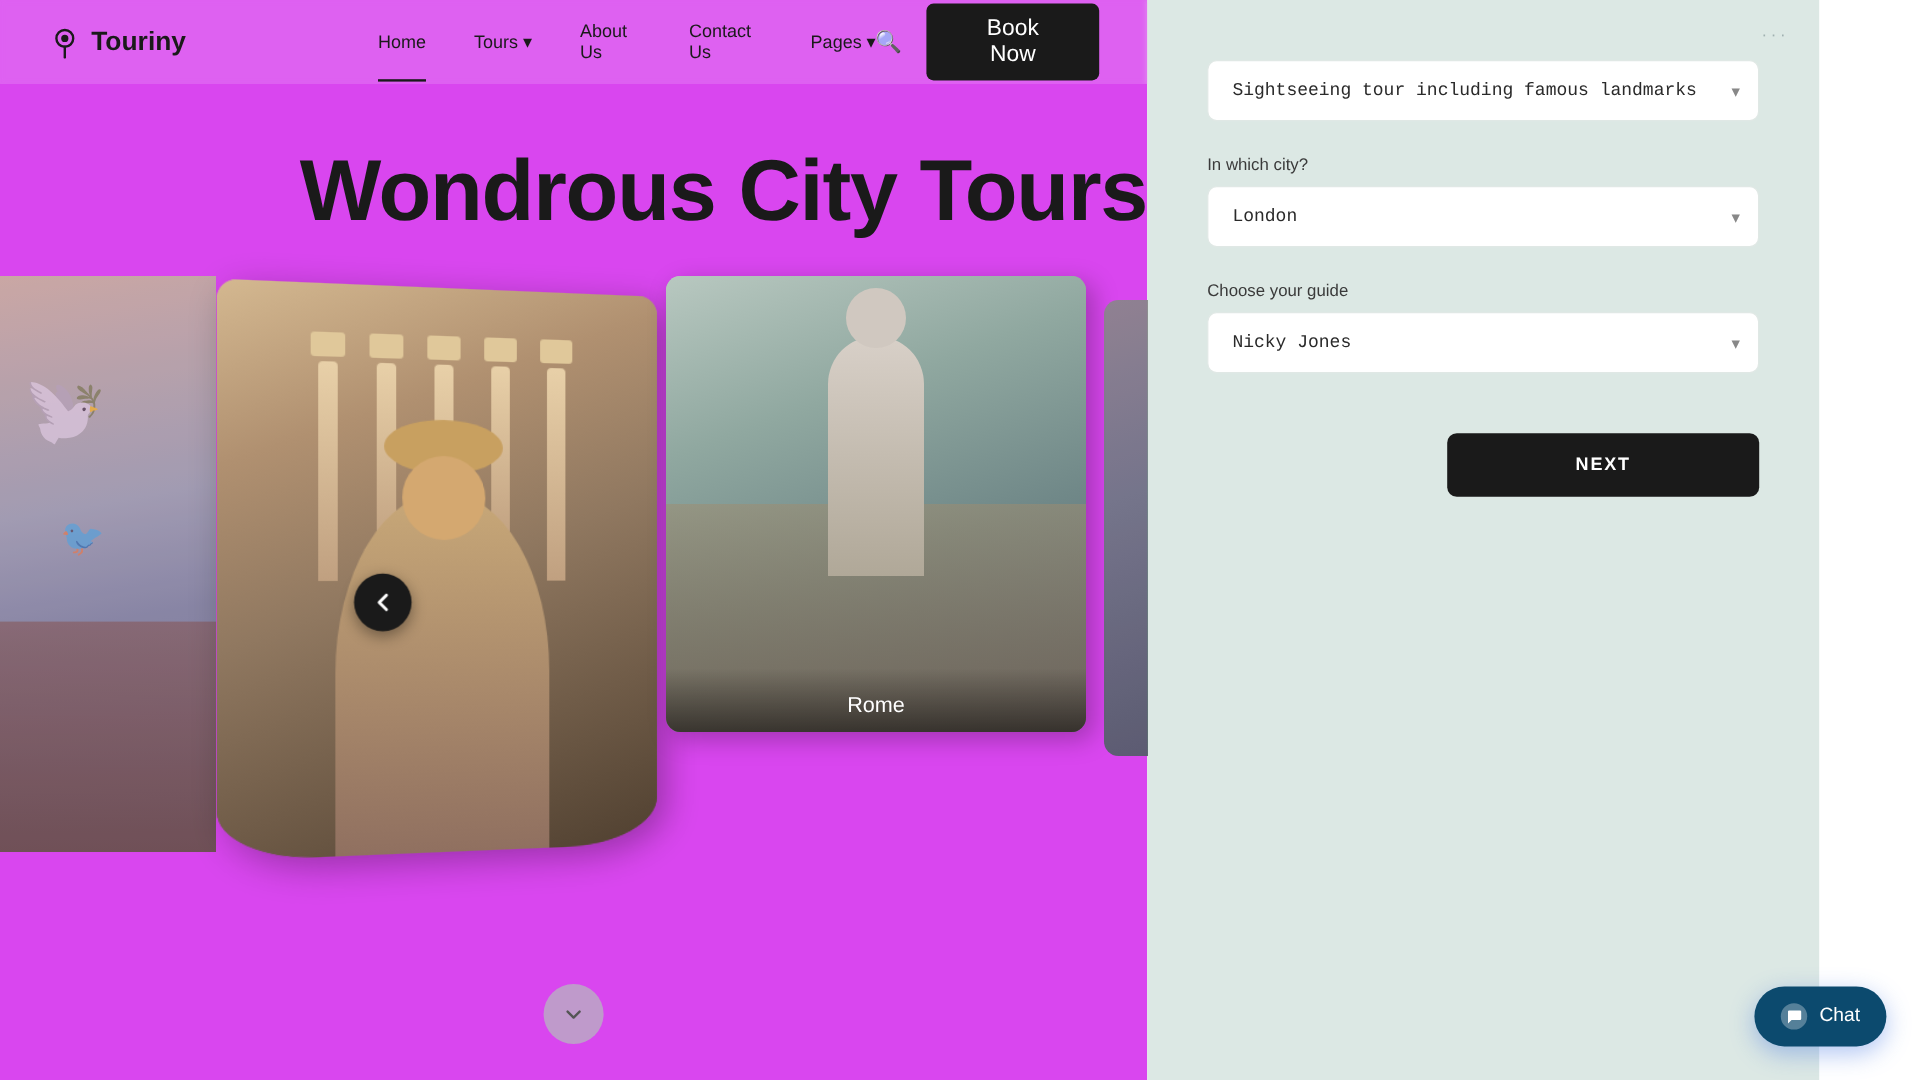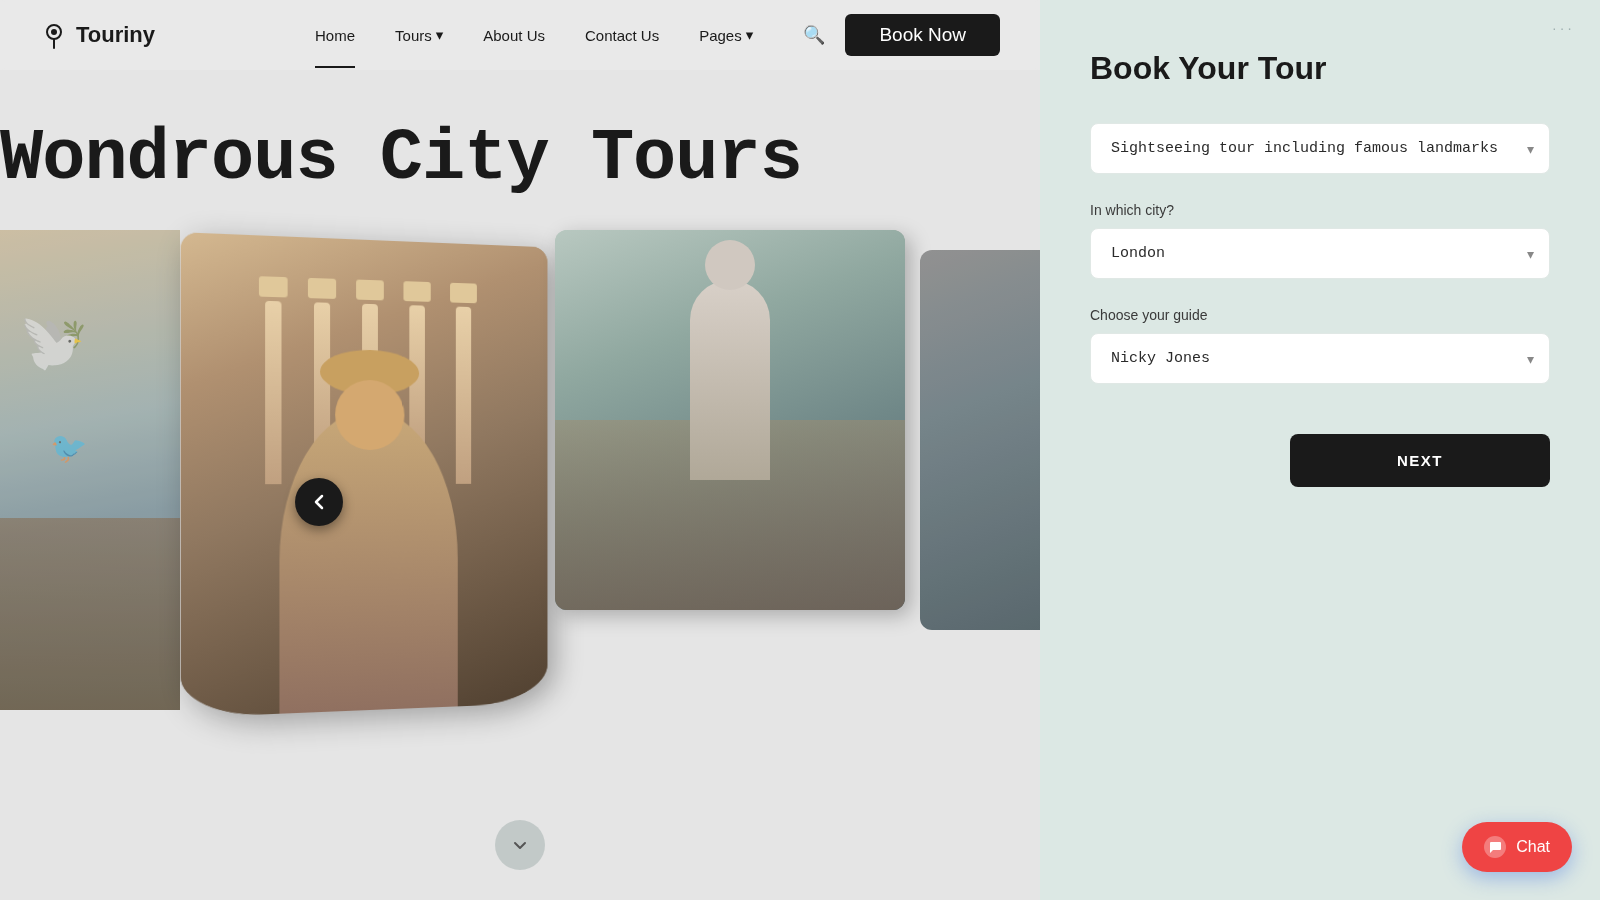--- a/index.html
+++ b/index.html
@@ -1,23 +1,23 @@
 <!DOCTYPE html>
 <html><head>
   <meta charset="utf-8">
   <style>
     * { margin: 0; padding: 0; box-sizing: border-box; }
     body { width: 1600px; height: 900px; overflow: hidden; font-family: 'Segoe UI', Arial, sans-serif; display: flex; }
 
     
     .main-area {
-      width: 1040px;
+      width: 956px;
       height: 900px;
       position: relative;
-      background: #e5e5e5;
+      background: #d946ef;
       overflow: hidden;
     }
 
     
     .navbar {
       position: absolute;
       top: 0; left: 0; right: 0;
       height: 70px;
       display: flex;
       align-items: center;
@@ -82,28 +82,27 @@
       border-radius: 6px;
       font-size: 19px;
       cursor: pointer;
     }
 
     
     .hero-title {
       position: absolute;
       top: 120px;
       left: 0; right: 0;
-      text-align: left;
+      text-align: right;
       font-size: 72px;
       font-weight: 800;
       color: #1a1a1a;
       z-index: 5;
       letter-spacing: -1px;
       line-height: 1.1;
-      font-family: Liberation Mono, monospace;
     }
 
     
     .gallery {
       position: absolute;
       bottom: 80px;
       left: 0; right: 0;
       top: 230px;
       display: flex;
       align-items: flex-end;
@@ -303,21 +302,21 @@
       width: 260px;
       margin-top: 12px;
       align-self: flex-end;
     }
 
     
     .chat-btn {
       position: fixed;
       bottom: 28px;
       right: 28px;
-      background: #ef4444;
+      background: #0c4a6e;
       color: #fff;
       border: none;
       border-radius: 50px;
       padding: 14px 22px;
       font-size: 16px;
       font-weight: 500;
       cursor: pointer;
       display: flex;
       align-items: center;
       gap: 10px;
@@ -565,20 +564,21 @@
         <path d="M13 4L7 10L13 16" stroke="white" stroke-width="2.5" stroke-linecap="round" stroke-linejoin="round" fill="none"></path>
       </svg>
     </button>
 
     <div class="img-rome">
       <div class="statue-scene">
         <div class="building-bg"></div>
         <div class="statue-fig">
           <div class="statue-head"></div>
         </div>
+        <div class="rome-label">Rome</div>
       </div>
     </div>
 
     <div class="img-partial">
       <div class="partial-scene"></div>
     </div>
 
   </div>
 
   <div class="scroll-indicator">
@@ -586,21 +586,20 @@
       <path d="M5 8L10 13L15 8" stroke="#555" stroke-width="2" stroke-linecap="round" stroke-linejoin="round"></path>
     </svg>
   </div>
 
 </div>
 
 <div class="booking-panel">
 
   <div class="panel-dots">···</div>
 
-  <h2 class="book-title">Book Your Tour</h2>
 
   <div class="form-group">
     <div class="select-wrapper">
       <select>
         <option value="sightseeing" selected="">Sightseeing tour including famous landmarks</option>
         <option value="food">Food &amp; Culture Tour</option>
         <option value="historical">Historical Walking Tour</option>
         <option value="night">Night City Tour</option>
       </select>
       <span class="select-arrow">▾</span>

